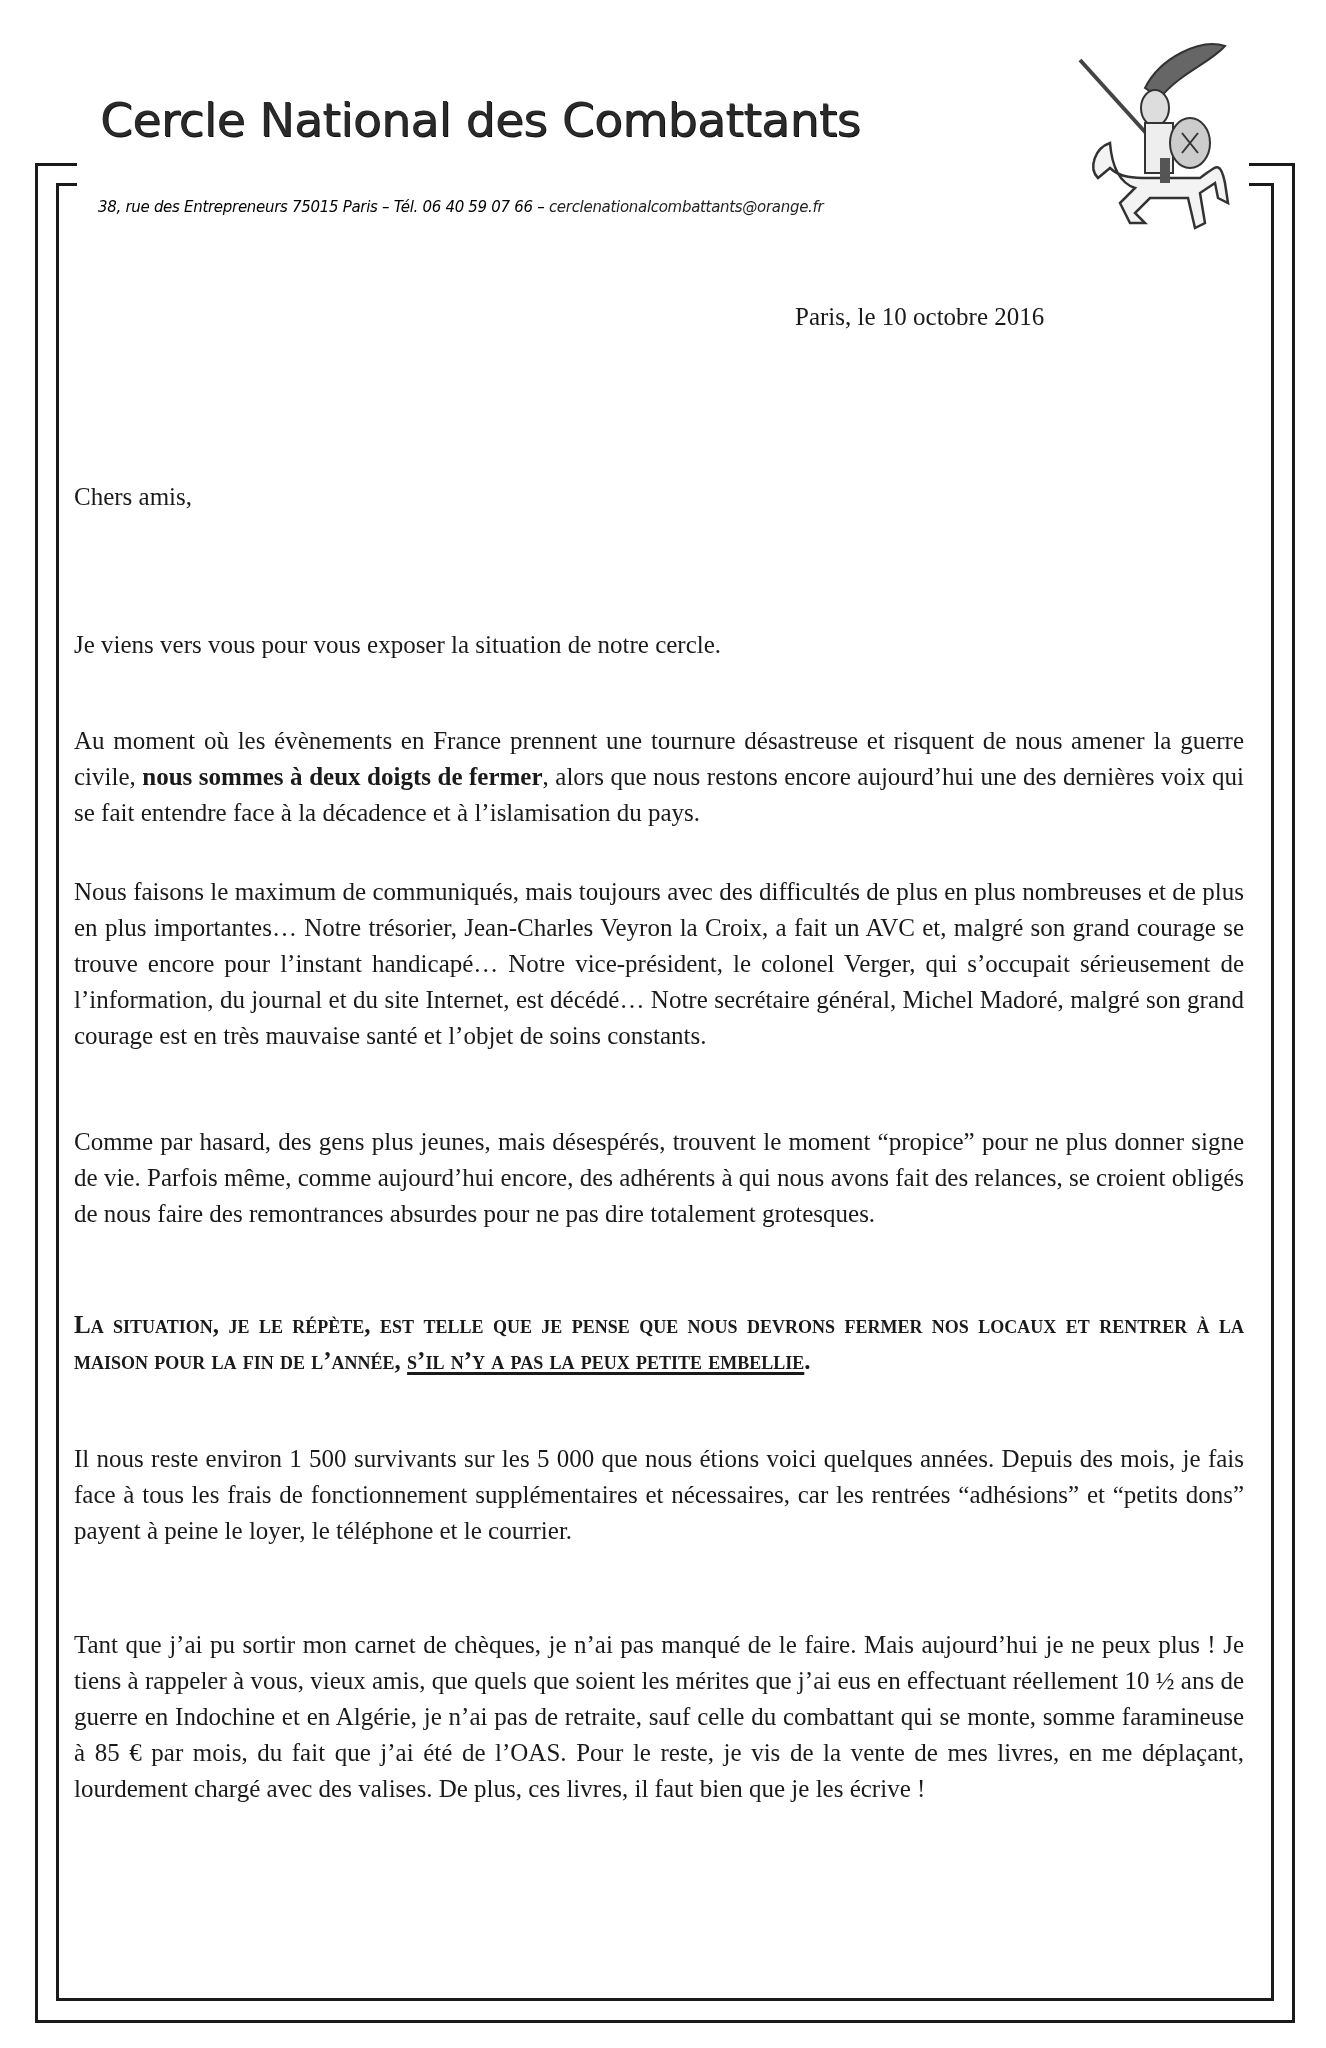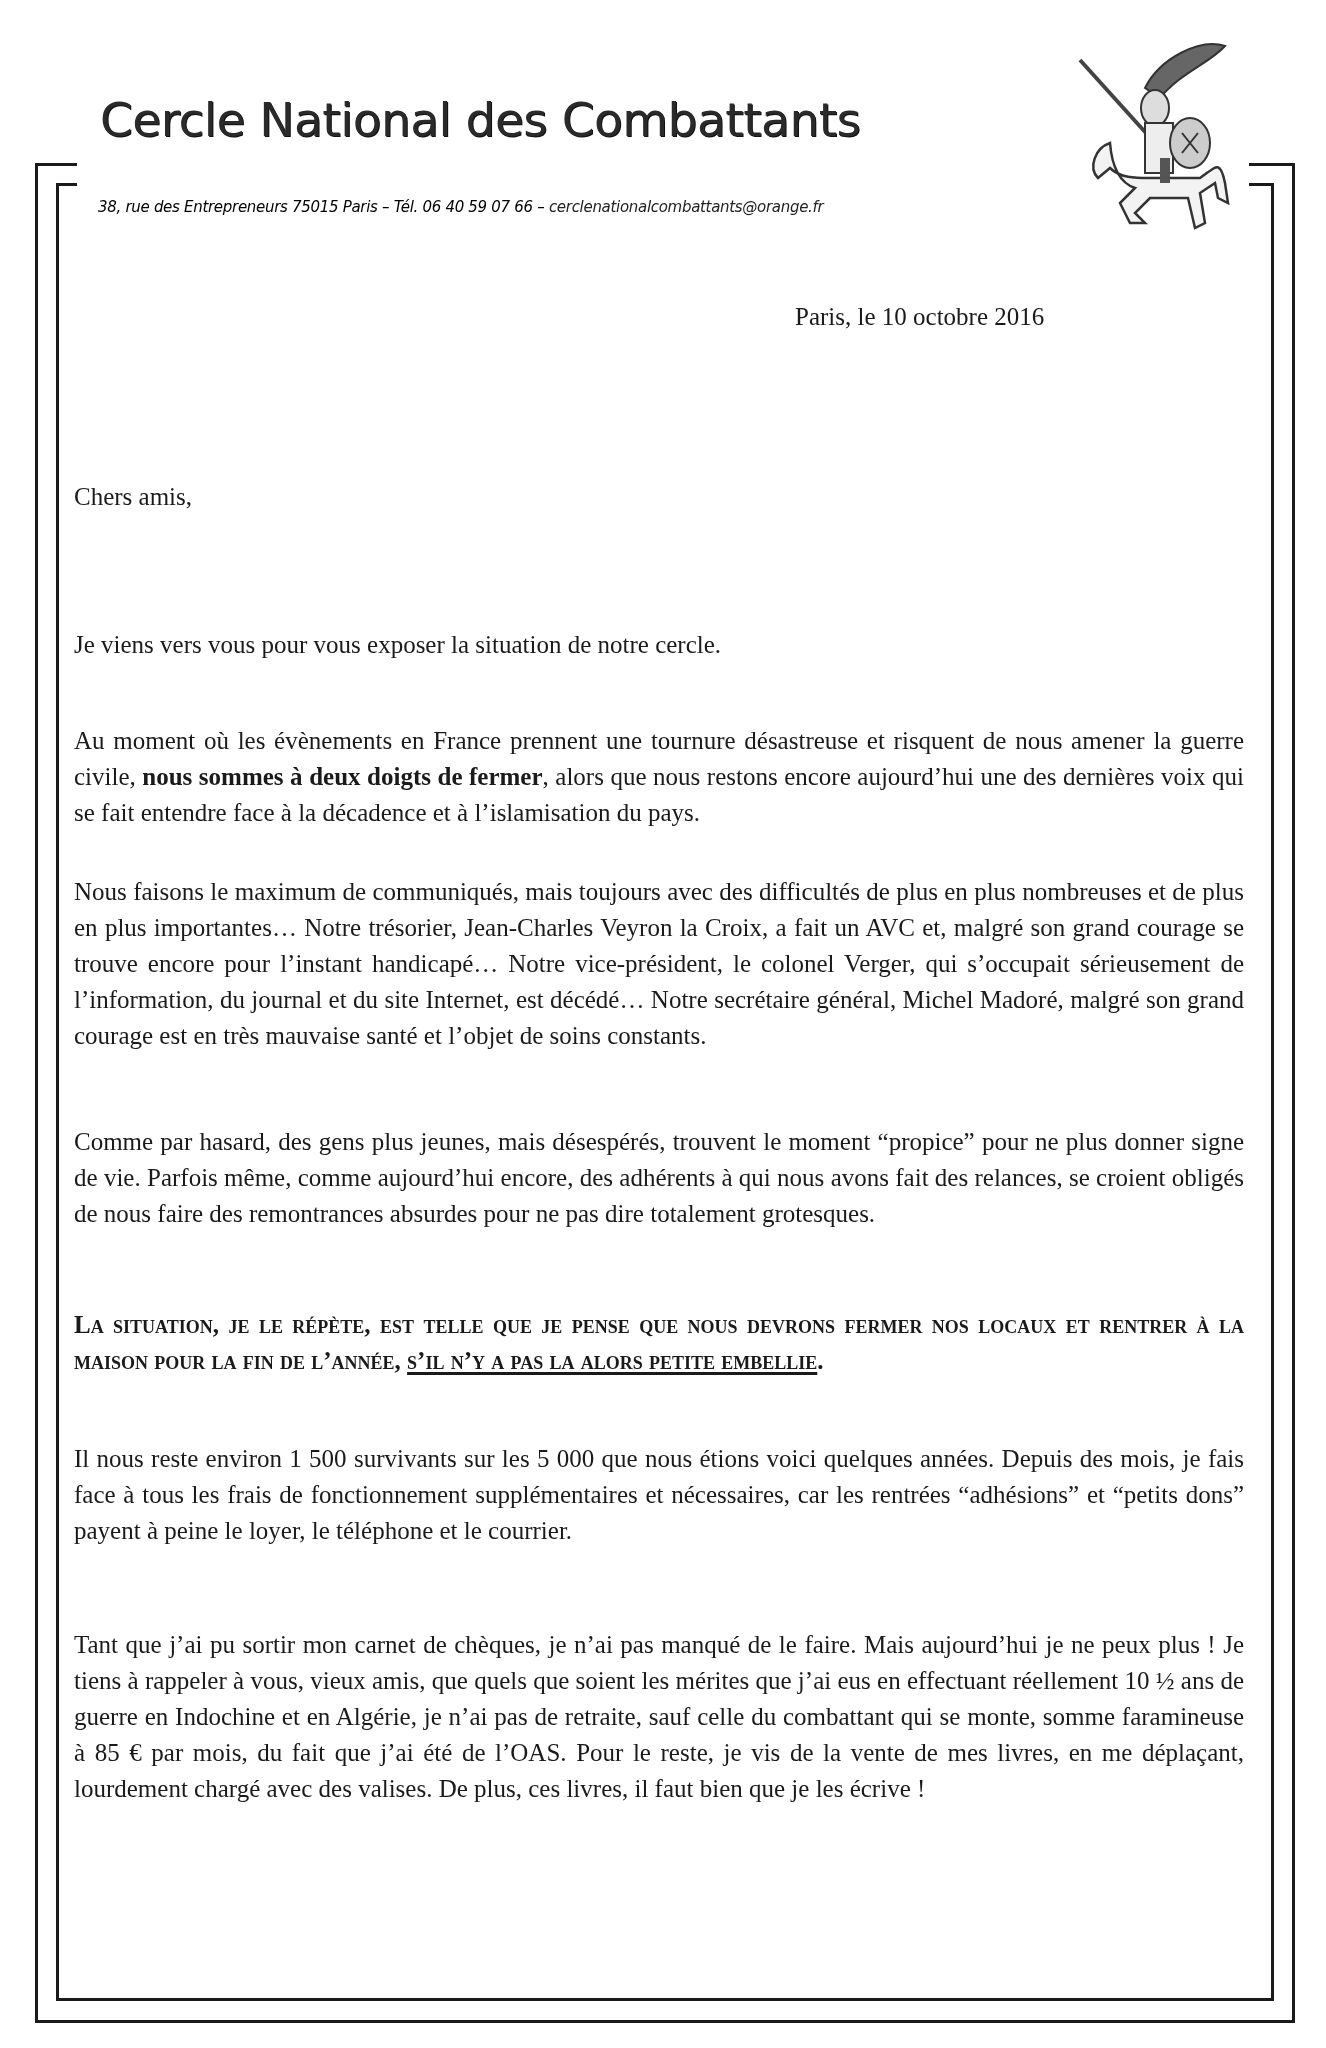--- a/index.html
+++ b/index.html
@@ -68,17 +68,17 @@
 <p class="text salutation">Chers amis,</p>
 
 <p class="text p1">Je viens vers vous pour vous exposer la situation de notre cercle.</p>
 
 <p class="text p2"><span>Au moment où les évènements en France prennent une tournure désastreuse et risquent de nous amener la guerre civile, </span><b>nous sommes à deux doigts de fermer</b><span>, alors que nous restons encore aujourd’hui une des dernières voix qui se fait entendre face à la décadence et à l’islamisation du pays.</span></p>
 
 <p class="text p3">Nous faisons le maximum de communiqués, mais toujours avec des difficultés de plus en plus nombreuses et de plus en plus importantes… Notre trésorier, Jean-Charles Veyron la Croix, a fait un AVC et, malgré son grand courage se trouve encore pour l’instant handicapé… Notre vice-président, le colonel Verger, qui s’occupait sérieusement de l’information, du journal et du site Internet, est décédé… Notre secrétaire général, Michel Madoré, malgré son grand courage est en très mauvaise santé et l’objet de soins constants.</p>
 
 <p class="text p4">Comme par hasard, des gens plus jeunes, mais désespérés, trouvent le moment “propice” pour ne plus donner signe de vie. Parfois même, comme aujourd’hui encore, des adhérents à qui nous avons fait des relances, se croient obligés de nous faire des remontrances absurdes pour ne pas dire totalement grotesques.</p>
 
-<p class="text p5"><span>La situation, je le répète, est telle que je pense que nous devrons fermer nos locaux et rentrer à la maison pour la fin de l’année, </span><u>s’il n’y a pas la alors petite embellie</u><span>.</span></p>
+<p class="text p5"><span>La situation, je le répète, est telle que je pense que nous devrons fermer nos locaux et rentrer à la maison pour la fin de l’année, </span><u>s’il n’y a pas la peux petite embellie</u><span>.</span></p>
 
 <p class="text p6">Il nous reste environ 1 500 survivants sur les 5 000 que nous étions voici quelques années. Depuis des mois, je fais face à tous les frais de fonctionnement supplémentaires et nécessaires, car les rentrées “adhésions” et “petits dons” payent à peine le loyer, le téléphone et le courrier.</p>
 
 <p class="text p7">Tant que j’ai pu sortir mon carnet de chèques, je n’ai pas manqué de le faire. Mais aujourd’hui je ne peux plus ! Je tiens à rappeler à vous, vieux amis, que quels que soient les mérites que j’ai eus en effectuant réellement 10 ½ ans de guerre en Indochine et en Algérie, je n’ai pas de retraite, sauf celle du combattant qui se monte, somme faramineuse à 85 € par mois, du fait que j’ai été de l’OAS. Pour le reste, je vis de la vente de mes livres, en me déplaçant, lourdement chargé avec des valises. De plus, ces livres, il faut bien que je les écrive !</p>
 
 </body></html>

